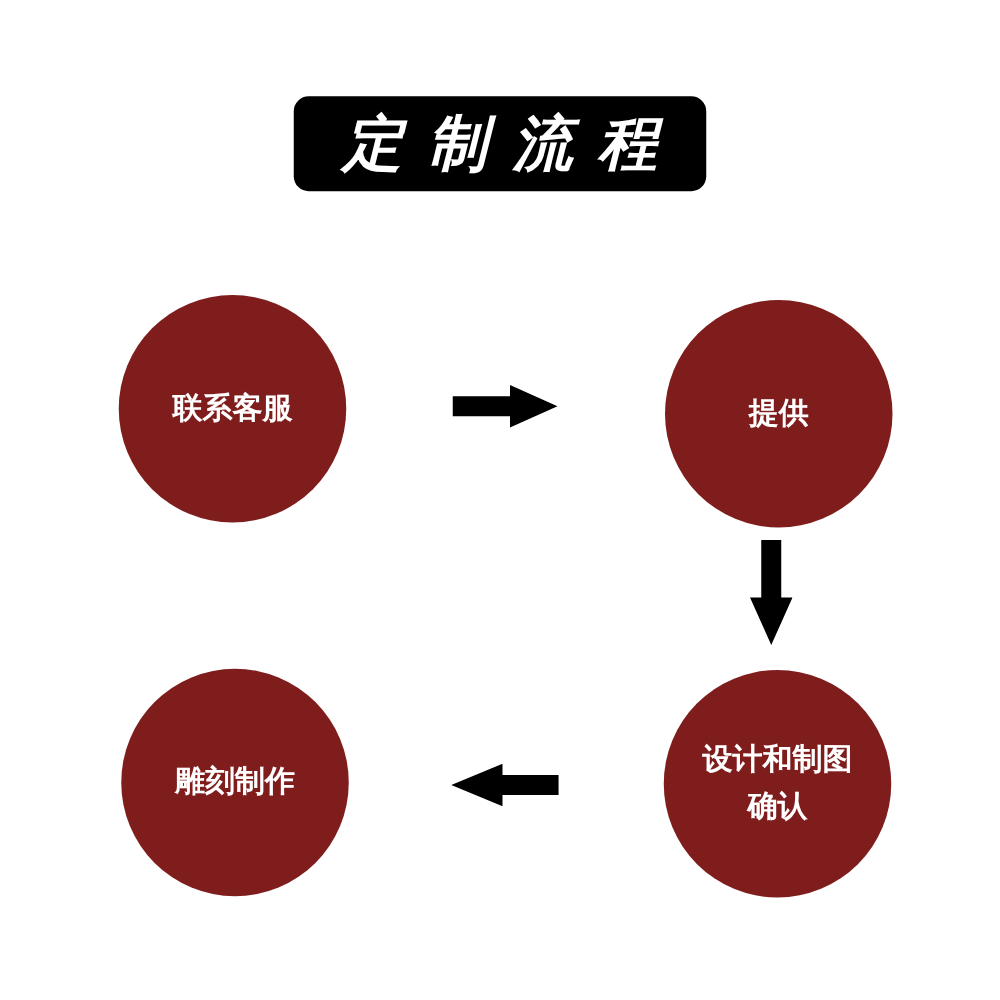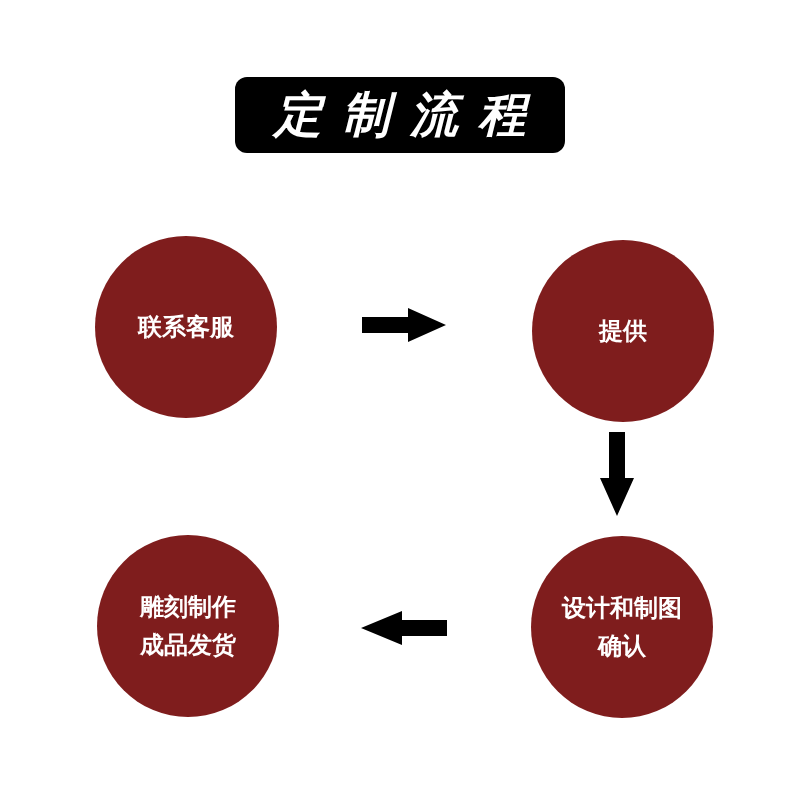--- a/index.html
+++ b/index.html
@@ -94,16 +94,15 @@
     <span class="line">设计和制图</span>
     <span class="line">确认</span>
   </div>
 
   <svg class="arrow arrow-left" width="86" height="34" viewBox="0 0 86 34">
     <polygon points="86,9 41,9 41,0 0,17 41,34 41,25 86,25" fill="#000000"></polygon>
   </svg>
 
   <div class="node node-bl">
     <span class="line">雕刻制作</span>
-    <span class="line">成品发货</span>
   </div>
 
 </div>
 
 </body></html>

